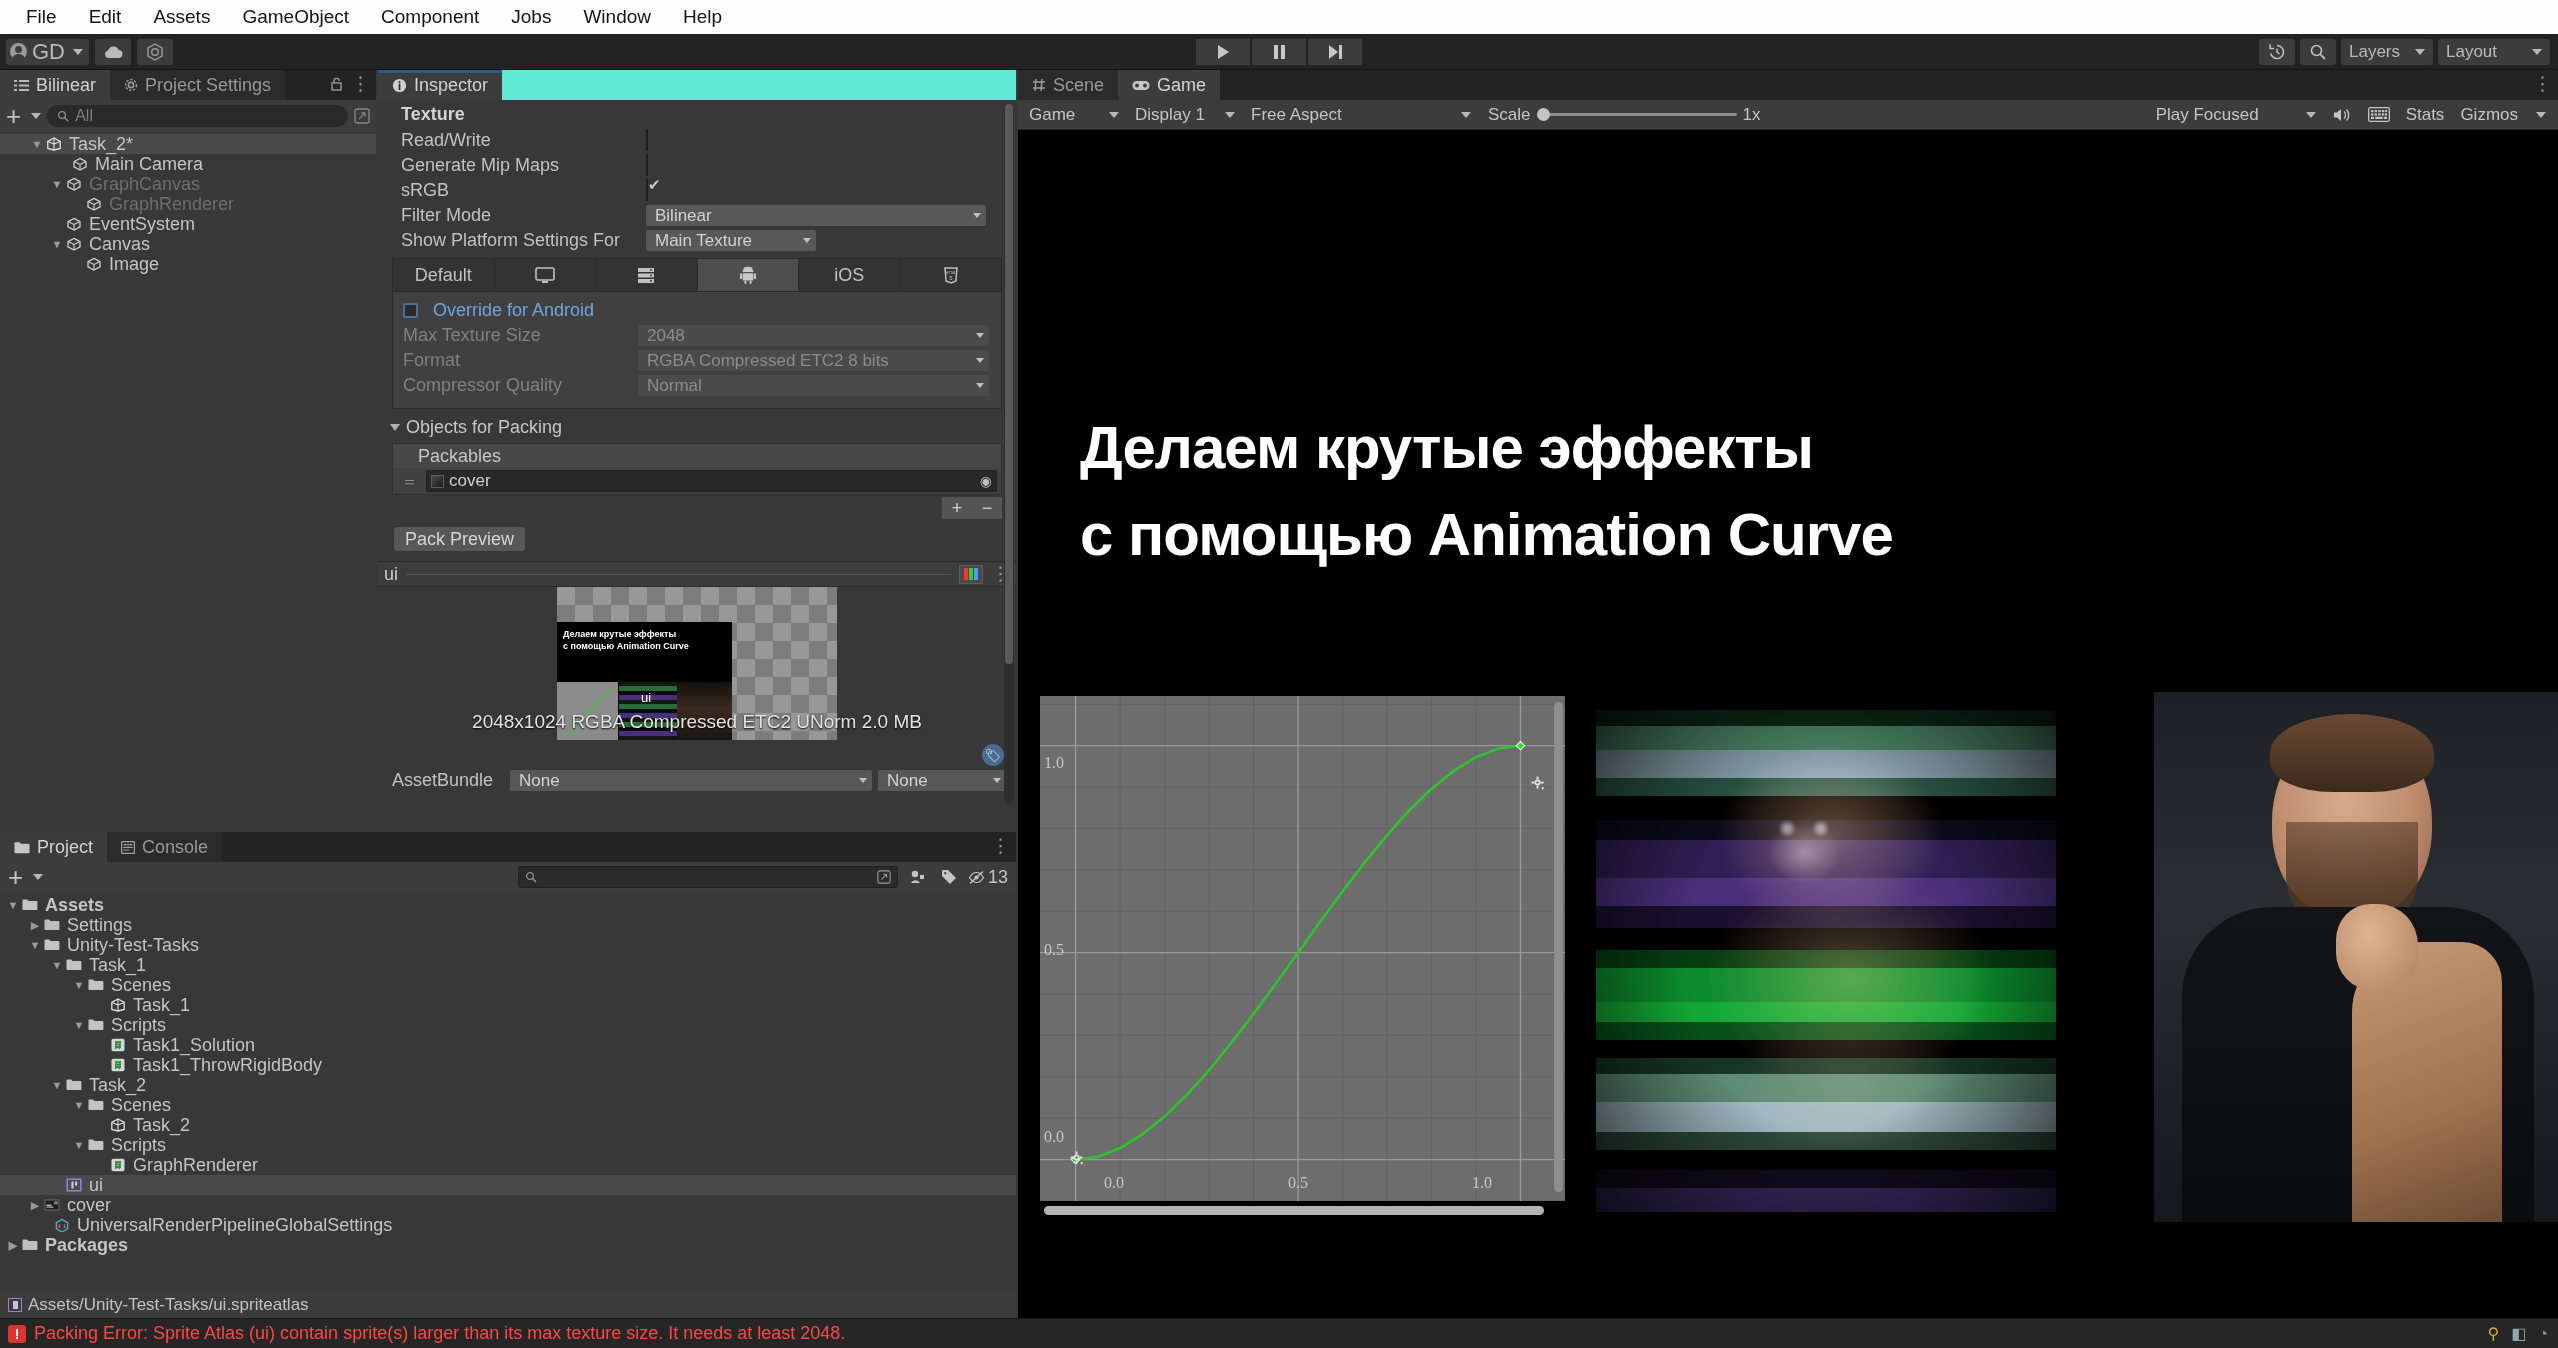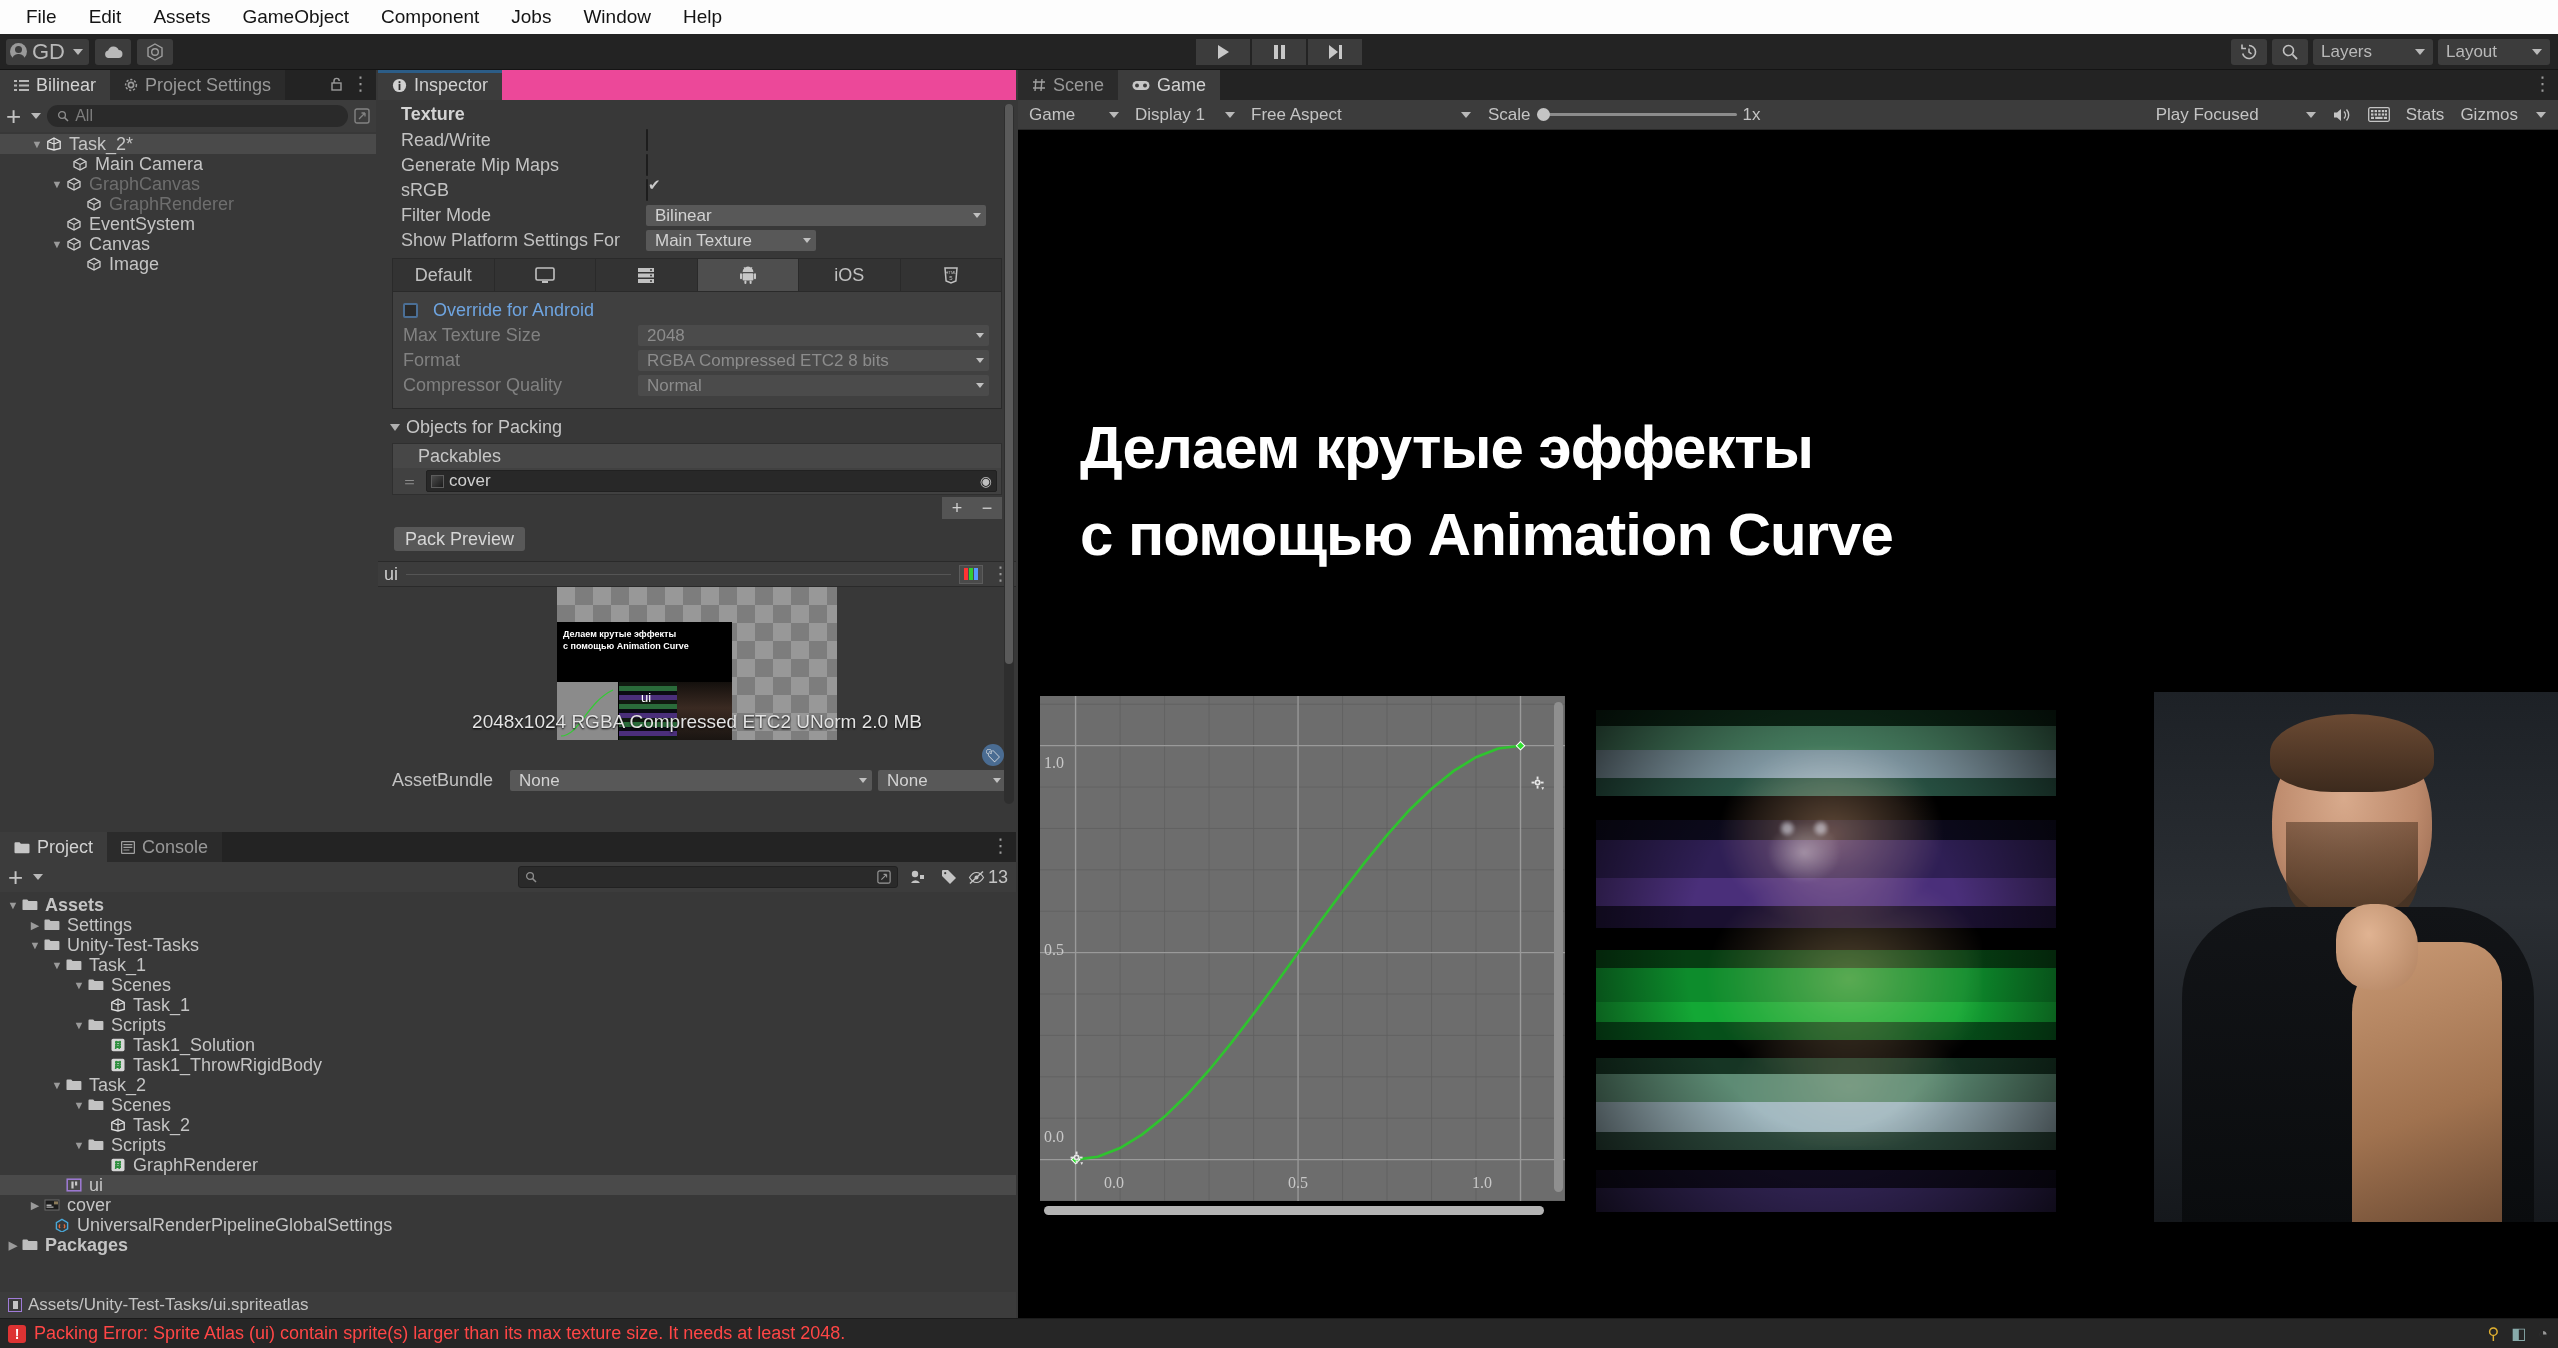--- a/index.html
+++ b/index.html
@@ -215,21 +215,21 @@
         <path d="M2 1.5v4h4" fill="none" stroke="#c0c0c0" stroke-width="1.6"></path>
         <path d="M9 5.5V9l2.5 1.8" fill="none" stroke="#c0c0c0" stroke-width="1.5"></path>
       </svg>
     </div>
     <div class="tb-btn" style="width:36px;margin:0;">
       <svg width="18" height="18" viewBox="0 0 18 18">
         <circle cx="7.5" cy="7.5" r="5" fill="none" stroke="#c0c0c0" stroke-width="1.6"></circle>
         <path d="M11.4 11.4 16 16" stroke="#c0c0c0" stroke-width="1.8"></path>
       </svg>
     </div>
-    <div class="drop" style="width:120px;">
+    <div class="drop" style="width:92px;">
       <span>Layers</span>
       <span class="caret"></span>
     </div>
     <div class="drop" style="width:112px;">
       <span>Layout</span>
       <span class="caret"></span>
     </div>
   </div>
 </div>
 
@@ -348,21 +348,21 @@
               <path d="M8 1.4 14 4.6v5.2L8 13 2 9.8V4.6z" fill="none" stroke="#cfcfcf" stroke-width="1.3"></path>
               <path d="M8 7.4 2 4.6M8 7.4l6-2.8M8 7.4V13" fill="none" stroke="#cfcfcf" stroke-width="1.1"></path>
             </svg>
           </span>
           <span>Image</span>
         </div>
       </div>
   </div>
 
   <div class="panel" id="inspector">
-    <div class="tabstrip" style="background:#ec4899;">
+    <div class="tabstrip" style="background:#5eead4;">
       <div class="tab active blue">
         <svg width="15" height="15" viewBox="0 0 15 15">
           <circle cx="7.5" cy="7.5" r="6.6" fill="#d0d0d0"></circle>
           <rect x="6.6" y="6" width="1.8" height="6" fill="#2b2b2b"></rect>
           <rect x="6.6" y="3.2" width="1.8" height="2" fill="#2b2b2b"></rect>
         </svg>
         <span>Inspector</span>
       </div>
     </div>
 

